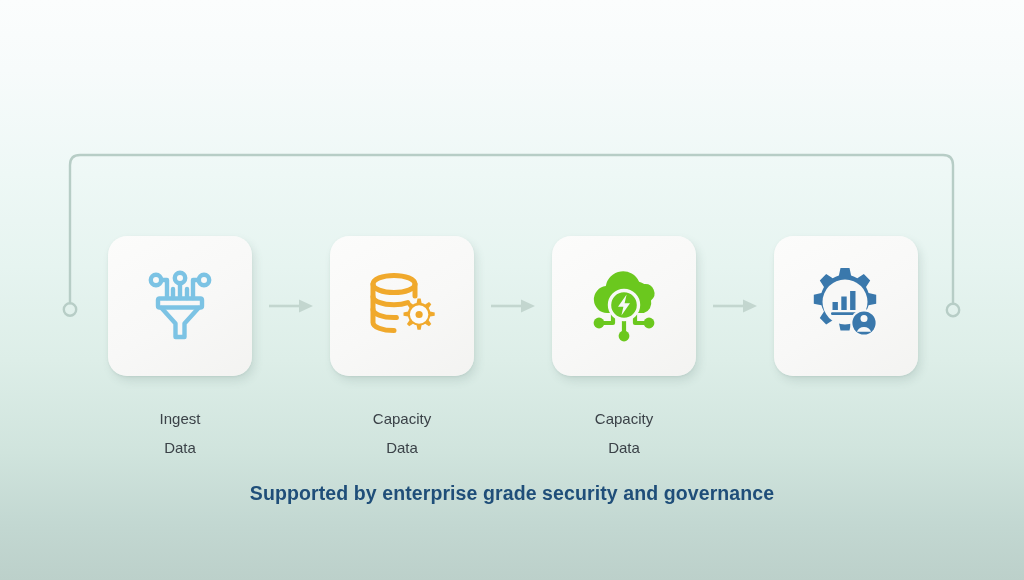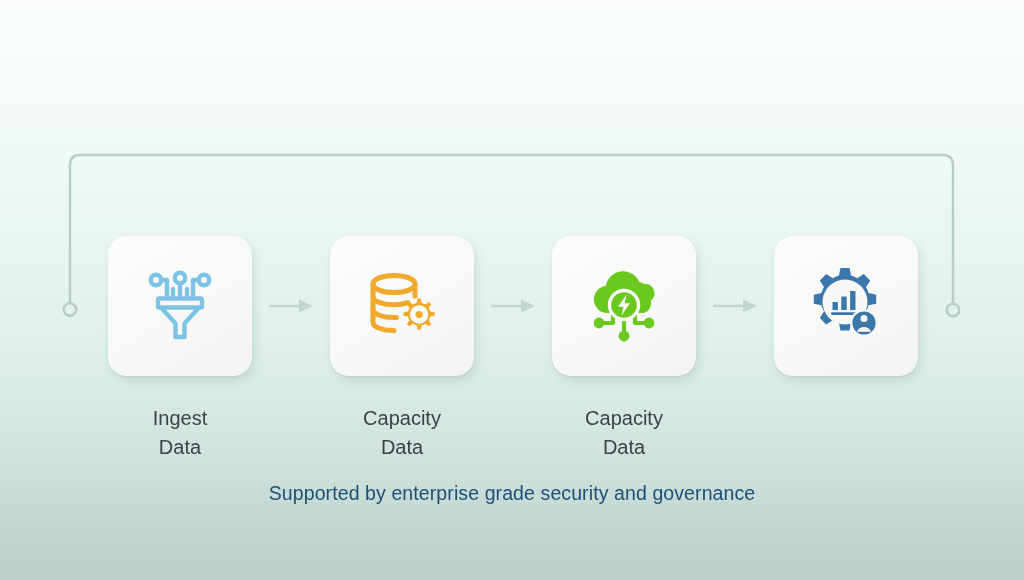--- a/index.html
+++ b/index.html
@@ -80,21 +80,21 @@
                 0 1px 2px rgba(90, 120, 110, 0.10);
     display: flex;
     align-items: center;
     justify-content: center;
   }
   .card svg { display: block; }
 
   .step-label {
     margin-top: 28px;
     text-align: center;
-    font-size: 20px;
+    font-size: 15px;
     line-height: 29px;
     color: #3b4248;
     white-space: pre-line;
   }
 
   
   .arrow {
     width: 62px;
     height: 140px;
     display: flex;
@@ -104,21 +104,21 @@
   }
 
   
   .footer-note {
     position: absolute;
     top: 482px;
     left: 0;
     width: 1024px;
     text-align: center;
     font-size: 19.5px;
-    font-weight: normal;
+    font-weight: bold;
     color: #1f4e79;
     letter-spacing: 0.1px;
   }
 </style>
 </head>
 <body>
 
 <div class="slide">
 
 

